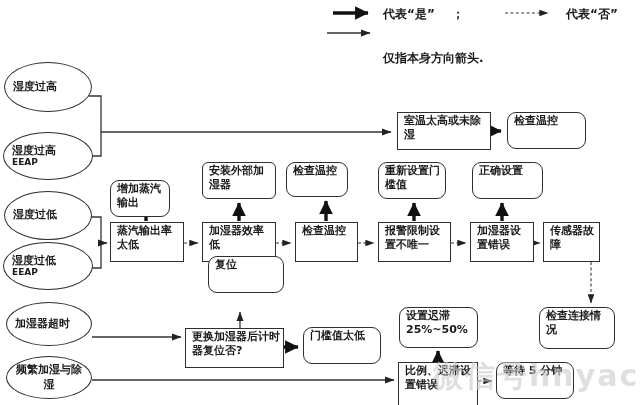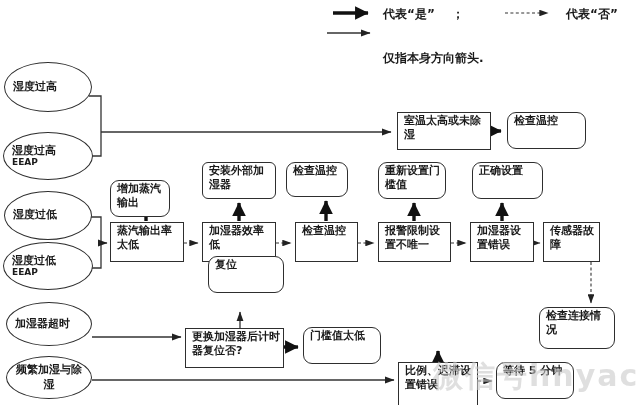--- a/index.html
+++ b/index.html
@@ -141,20 +141,23 @@
   <div class="node rbox" style="left:208px;top:256px;width:76px;height:37px;">
     <span>复位</span>
   </div>
   <div class="node" style="left:185px;top:328px;width:99px;height:40px;">
     <span>更换加湿器后计时器复位否?</span>
   </div>
   <div class="node rbox" style="left:303px;top:327px;width:78px;height:37px;">
     <span>门槛值太低</span>
   </div>
 
+  <div class="node rbox" style="left:399px;top:307px;width:79px;height:41px;">
+    <span>设置迟滞 25%~50%</span>
+  </div>
   <div class="node rbox" style="left:539px;top:307px;width:76px;height:42px;">
     <span>检查连接情况</span>
   </div>
   <div class="node" style="left:398px;top:362px;width:80px;height:48px;">
     <span>比例、迟滞设置错误</span>
   </div>
   <div class="node rbox" style="left:496px;top:362px;width:78px;height:37px;">
     <span>等待 5 分钟</span>
   </div>
 

